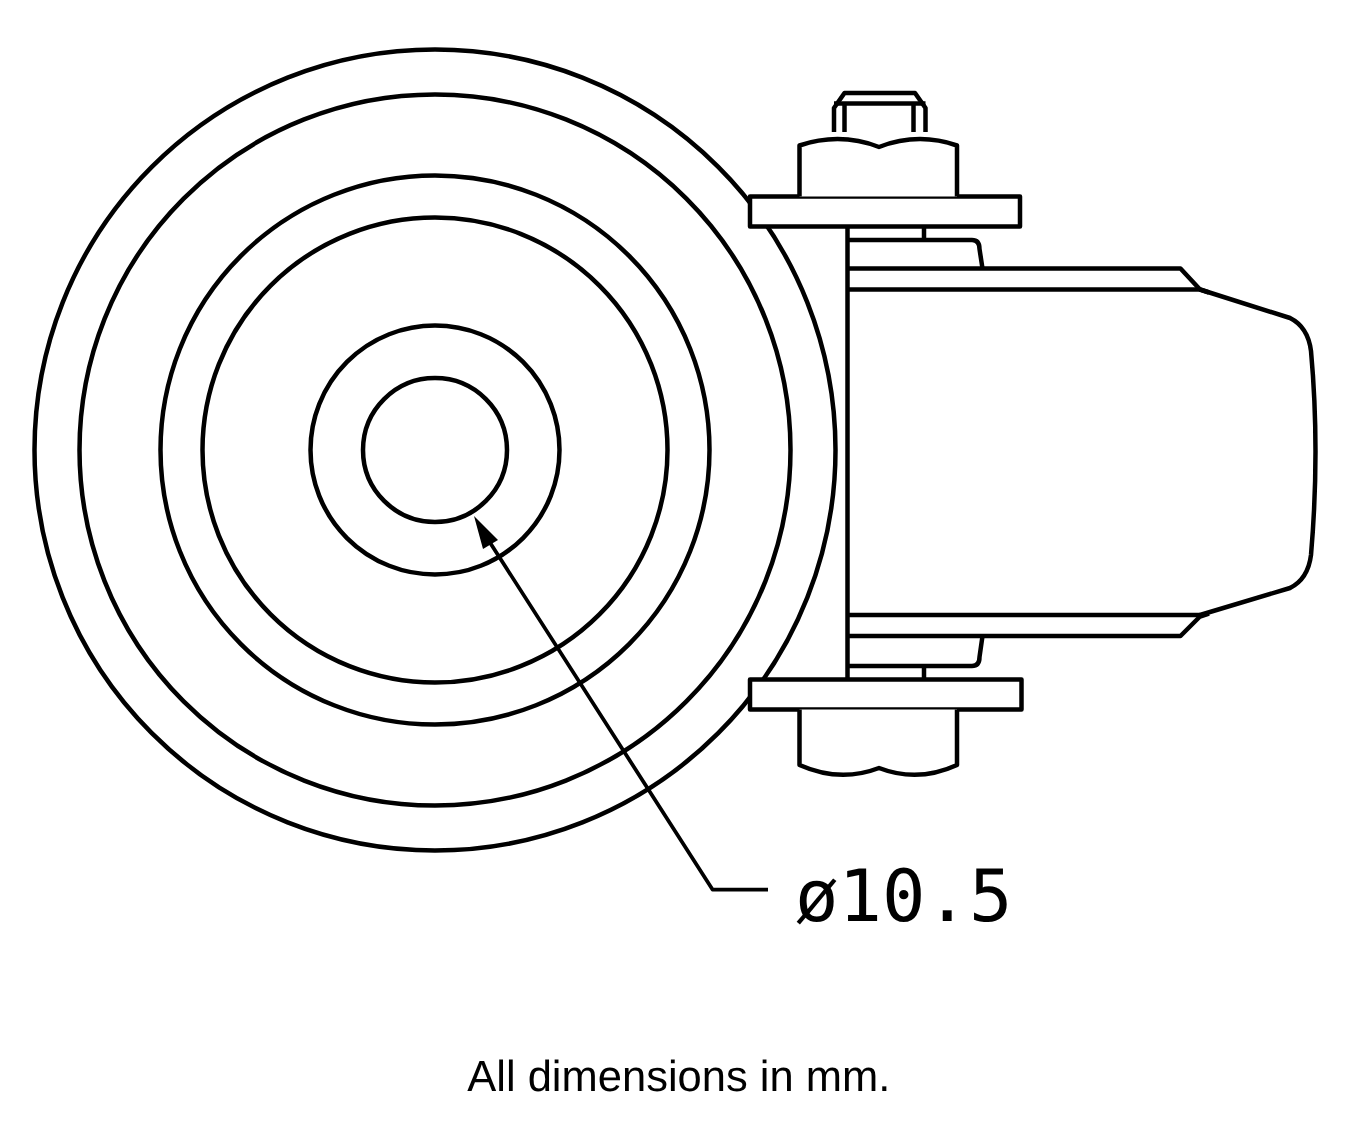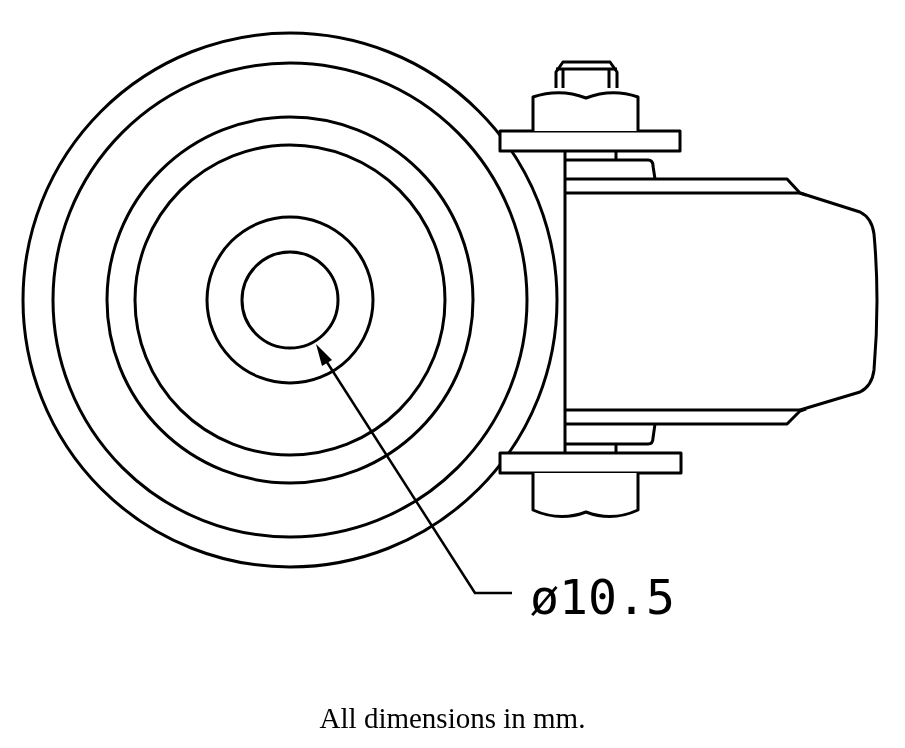--- a/index.html
+++ b/index.html
@@ -1,20 +1,20 @@
 <!DOCTYPE html>
 <html><head>
 <meta charset="utf-8">
 <style>
   html,body{margin:0;padding:0;background:#ffffff;}
   body{width:905px;height:748px;position:relative;overflow:hidden;}
   #drawing{position:absolute;left:0;top:0;}
   .dim-text{font-family:"DejaVu Sans Mono","Liberation Mono",monospace;}
   .note{position:absolute;left:0;width:905px;top:702px;text-align:center;
-        font-family:Liberation Serif, serif;font-size:29px;color:#000;}
+        font-family:Liberation Sans, sans-serif;font-size:29px;color:#000;}
 </style>
 </head>
 <body>
 
 <svg id="drawing" width="905" height="748" viewBox="0 0 905 748" xmlns="http://www.w3.org/2000/svg">
   <g fill="none" stroke="#000" stroke-width="3" stroke-linejoin="round">
 
     <g>
       <circle cx="290" cy="300" r="267"></circle>
       <circle cx="290" cy="300" r="237"></circle>

